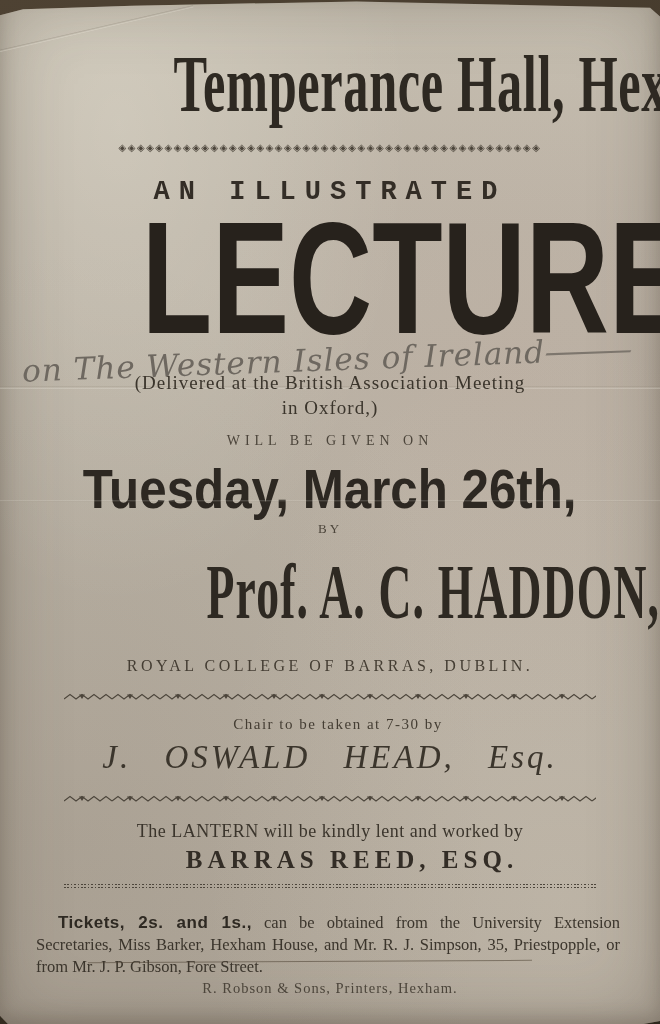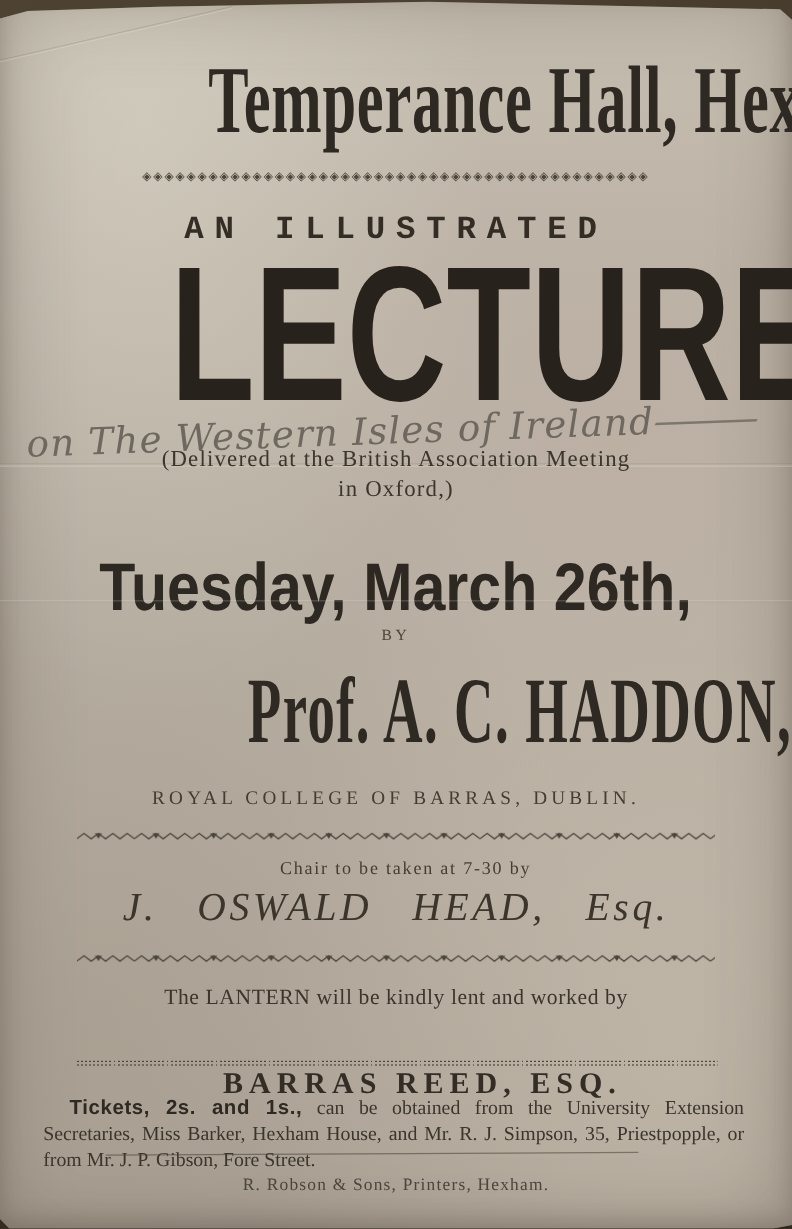--- a/index.html
+++ b/index.html
@@ -59,21 +59,21 @@
   .affiliation{top:657px;font-size:16px;letter-spacing:3.5px;color:#443d33;}
 
   .wavy{position:absolute;left:64px;}
   .wavy.w1{top:690px;}
   .wavy.w2{top:792px;}
 
   .chairline{top:716px;font-size:15px;letter-spacing:1.5px;color:#443d33;margin-left:16px;}
   .chairman{top:739px;font-size:33px;font-style:italic;letter-spacing:3px;
     word-spacing:22px;color:#3b352c;}
   .lantern{top:821px;font-size:18px;letter-spacing:.5px;color:#3b352c;}
-  .barras{top:890px;font-size:25px;font-weight:bold;letter-spacing:5px;color:#332d26;padding-left:44px;}
+  .barras{top:846px;font-size:25px;font-weight:bold;letter-spacing:5px;color:#332d26;padding-left:44px;}
 
   .dotted{position:absolute;left:64px;right:62px;top:884px;}
   .dotted .row{height:1.4px;margin-bottom:1.2px;
     background:repeating-linear-gradient(90deg,#4c453b 0 1.6px,transparent 1.6px 3.4px);}
 
   .tickets{position:absolute;left:36px;right:40px;top:895px;text-align:justify;
     font-size:16.5px;line-height:1.32;color:#3b352c;text-indent:22px;}
   .tickets .lead{font-family:"Liberation Sans",sans-serif;font-weight:bold;
     font-size:17px;color:#2e2922;letter-spacing:.5px;margin-top:36px;}
 
@@ -104,20 +104,21 @@
     <div class="crease h1"></div>
 
     <div class="handwriting">
       <span>on The Western Isles of Ireland</span>
       <span class="flourish">—</span>
     </div>
 
     <div class="line delivered1">(Delivered at the British Association Meeting</div>
     <div class="line delivered2">in Oxford,)</div>
 
+    <div class="line givenon">WILL BE GIVEN ON</div>
 
     <div class="line eventdate">
       <span class="fit">Tuesday, March 26th,</span>
     </div>
 
     <div class="crease h2"></div>
 
     <div class="line bylabel">BY</div>
 
     <div class="line speaker">

